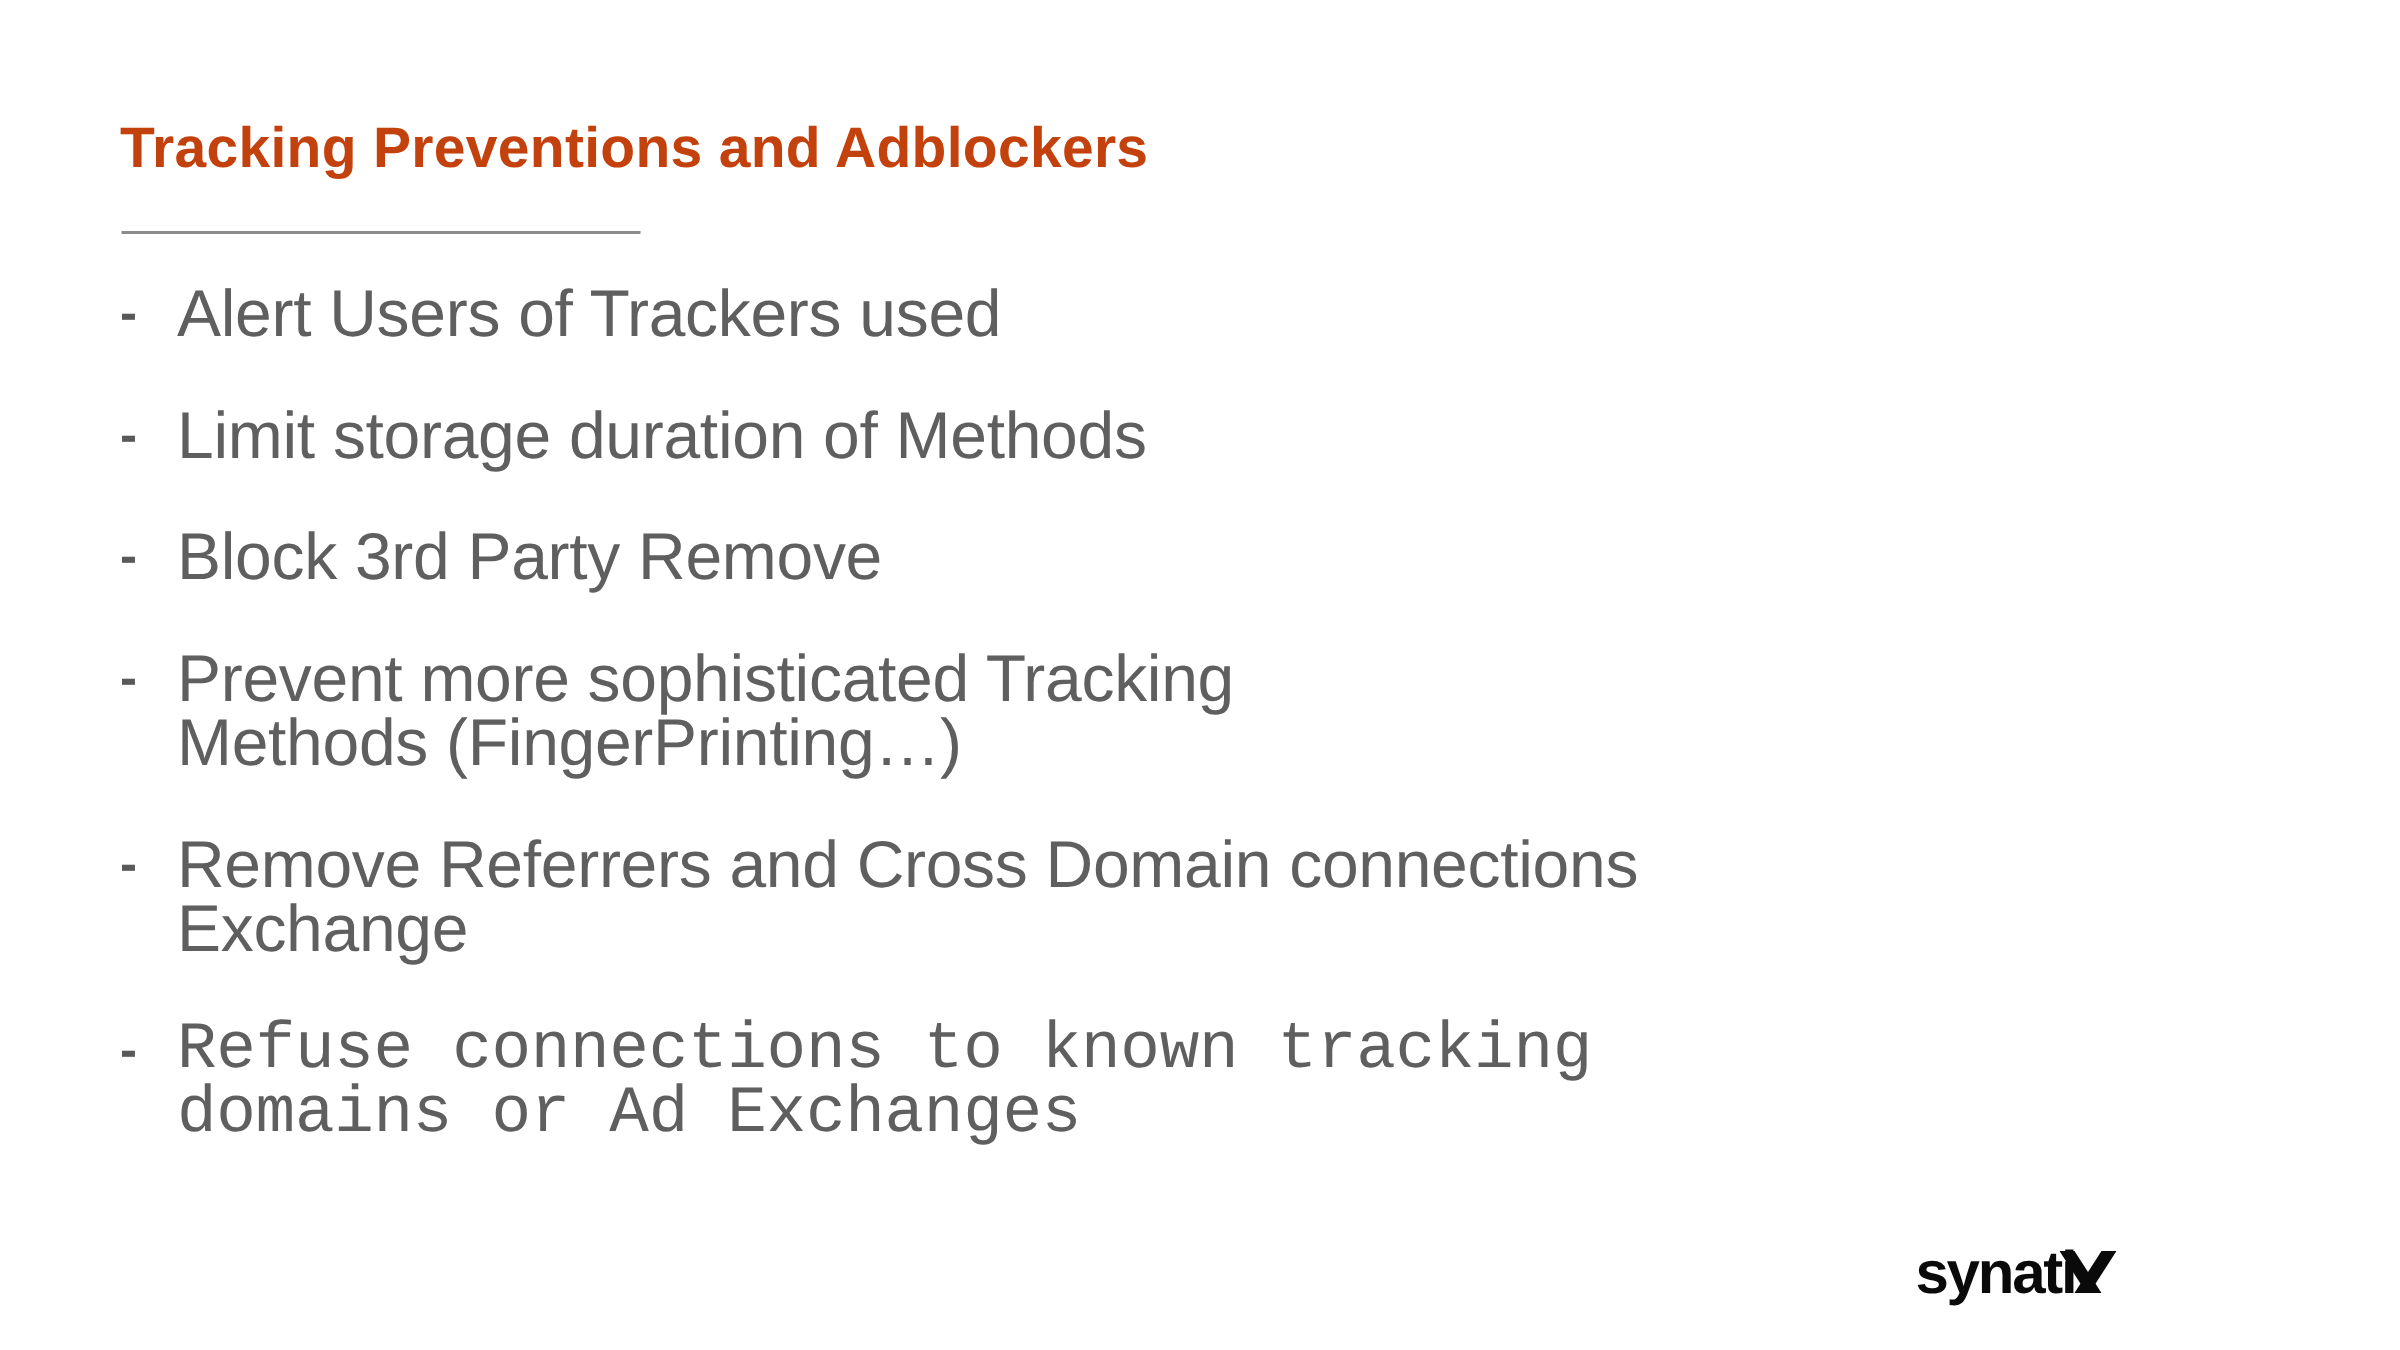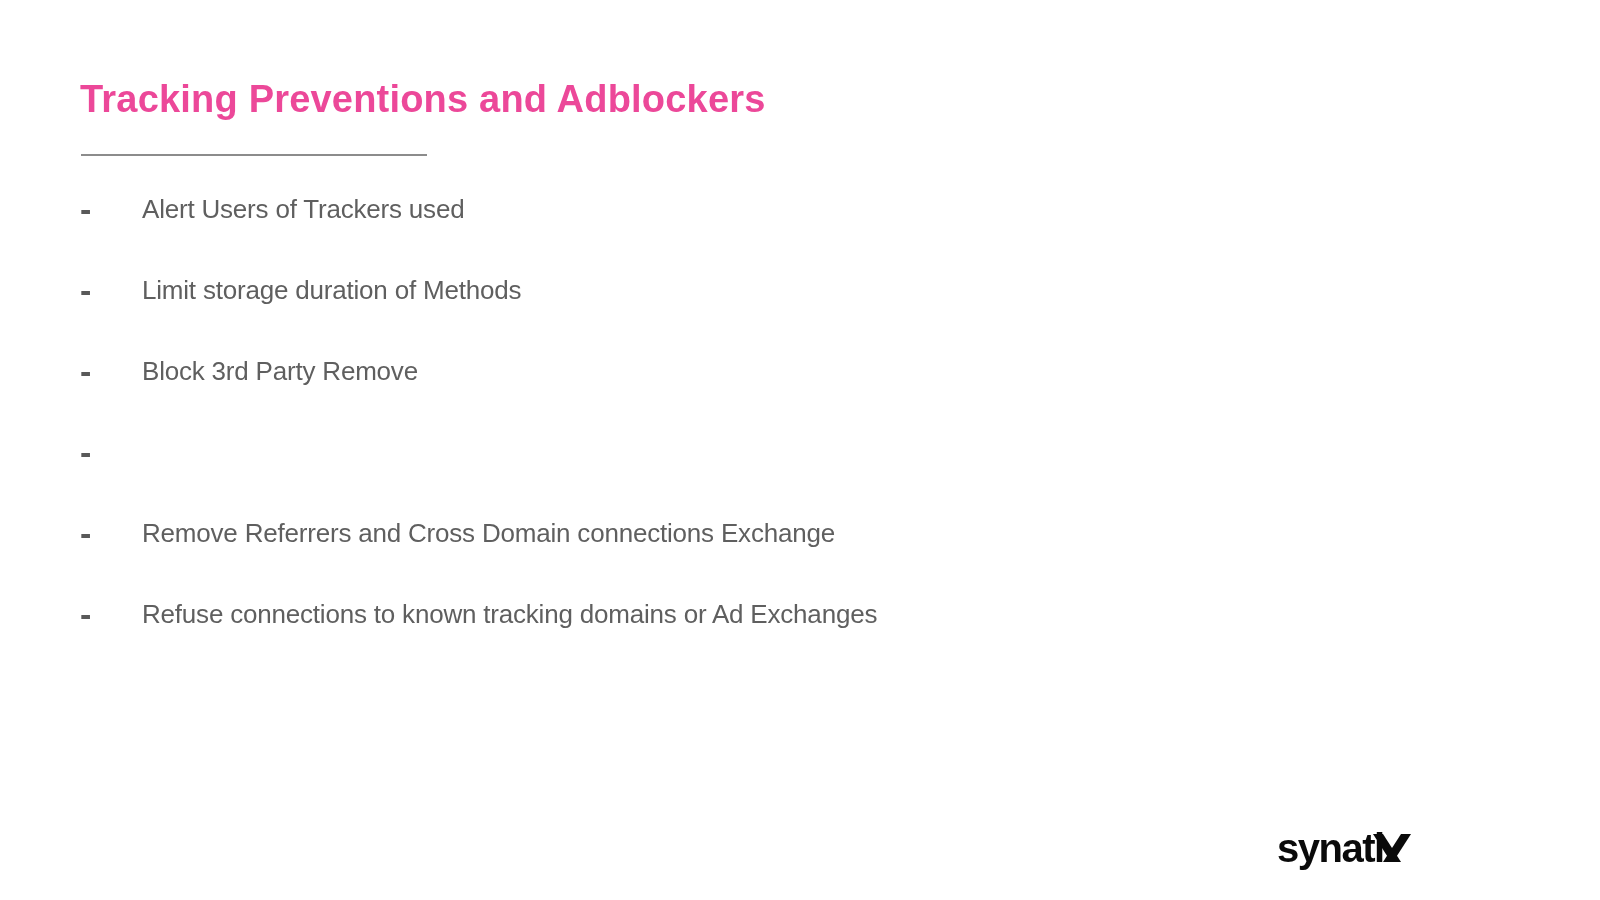--- a/index.html
+++ b/index.html
@@ -22,21 +22,21 @@
   }
 
   
   .slide-title {
     position: absolute;
     left: 80px;
     top: 79px;
     font-family: "Liberation Sans", sans-serif;
     font-size: 38px;
     font-weight: bold;
-    color: #ec4899;
+    color: #c2410c;
     letter-spacing: 0.2px;
     line-height: 1.1;
     white-space: nowrap;
   }
 
   .title-rule {
     position: absolute;
     left: 81px;
     top: 154px;
     width: 346px;
@@ -66,28 +66,27 @@
     color: #595959;
     font-family: "Liberation Sans", sans-serif;
     font-weight: 600;
     padding-left: 2px;
     box-sizing: border-box;
     user-select: none;
   }
 
   .bullet-text {
     flex: 1 1 auto;
-    font-size: 26px;
+    font-size: 44px;
     line-height: 43px;
     color: #5f5f5f;
     font-family: "Liberation Sans", sans-serif;
     font-weight: 400;
     letter-spacing: -0.2px;
     max-width: 1090px;
-    margin-left: 24px;
   }
 
   
   .logo {
     position: absolute;
     left: 1277px;
     top: 818px;
     width: 140px;
     height: 62px;
   }
@@ -116,30 +115,31 @@
       <span class="bullet-text">Limit storage duration of Methods</span>
     </div>
 
     <div class="bullet-item">
       <span class="bullet-marker">-</span>
       <span class="bullet-text">Block 3rd Party Remove</span>
     </div>
 
     <div class="bullet-item">
       <span class="bullet-marker">-</span>
+      <span class="bullet-text" style="max-width:800px;">Prevent more sophisticated Tracking Methods (FingerPrinting…)</span>
     </div>
 
     <div class="bullet-item">
       <span class="bullet-marker">-</span>
       <span class="bullet-text">Remove Referrers and Cross Domain connections Exchange</span>
     </div>
 
     <div class="bullet-item">
       <span class="bullet-marker">-</span>
-      <span class="bullet-text" style="max-width:945px;">Refuse connections to known tracking domains or Ad Exchanges</span>
+      <span class="bullet-text" style="max-width:945px;font-family:Liberation Mono, monospace;">Refuse connections to known tracking domains or Ad Exchanges</span>
     </div>
 
   </div>
 
   <div class="logo">
     <svg width="140" height="62" viewBox="0 0 140 62" xmlns="http://www.w3.org/2000/svg" aria-hidden="true">
       <text x="0" y="44" font-family="Liberation Sans, sans-serif" font-size="40" font-weight="bold" letter-spacing="-1.5" fill="#0a0a0a">synati</text>
       <path d="M96 16 L106 16 L124 44 L114 44 Z" fill="#0a0a0a"></path>
       <path d="M124 16 L134 16 L116 44 L106 44 Z" fill="#0a0a0a"></path>
     </svg>

